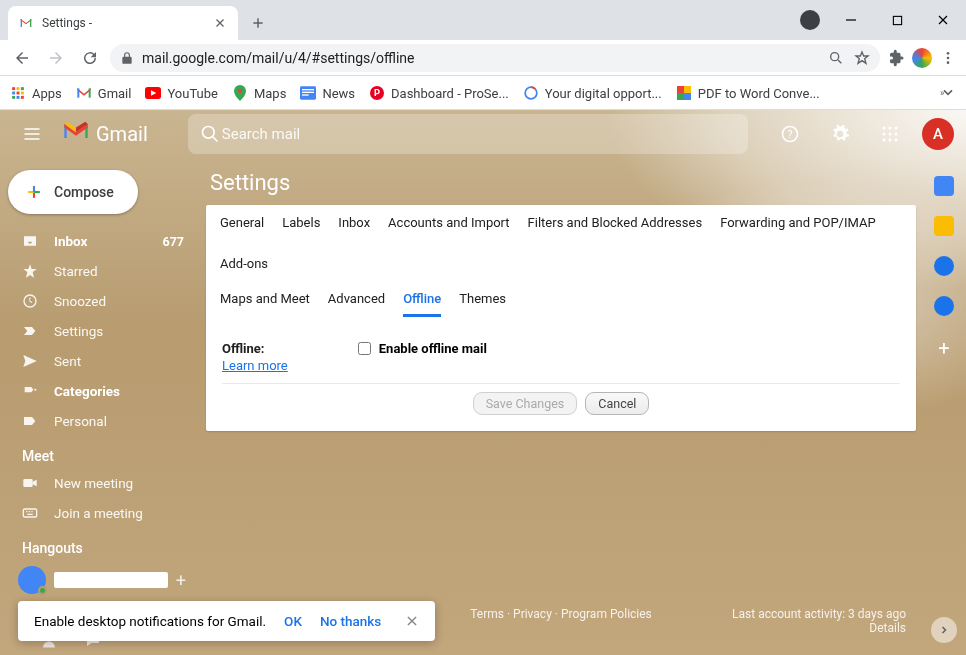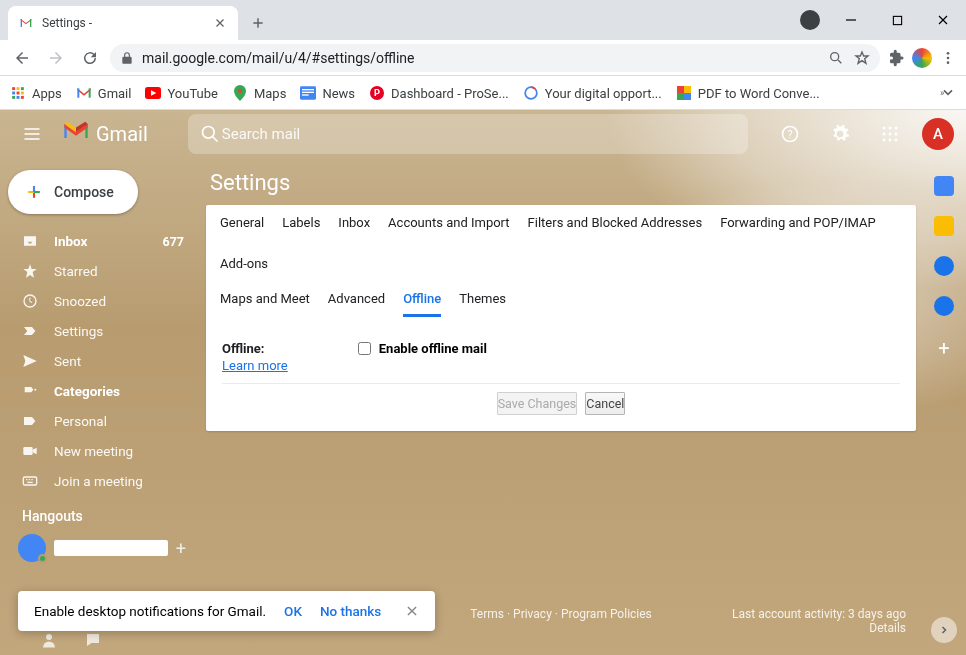--- a/index.html
+++ b/index.html
@@ -74,42 +74,42 @@
   .stab { padding-bottom: 8px; cursor:pointer; }
   .stab.active { color:#1a73e8; border-bottom: 3px solid #1a73e8; font-weight:500; }
   .settings-body { padding: 10px 16px 14px 16px; }
   .settings-row { display:flex; gap: 70px; border-bottom: 1px solid #e8eaed; padding: 6px 0 10px 0; }
   .row-left { font-size: 13px; }
   .row-left b { color:#202124; }
   .learn-more { color: #1a73e8; font-size: 13px; display:block; margin-top:2px; }
   .row-right { font-size: 13px; display:flex; align-items:flex-start; gap:8px; }
   .row-right input[type=checkbox] { margin-top:1px; }
   .btn-row { display:flex; justify-content:center; gap:8px; padding: 8px 0 2px 0; }
-  .gbtn { font-size:12.5px; padding: 3px 0; border: 1px solid #b5b5b5; background: linear-gradient(#f8f8f8,#ececec); border-radius:1px; color:#444; }
+  .gbtn { font-size:12.5px; padding: 3px 12px; border: 1px solid #b5b5b5; background: linear-gradient(#f8f8f8,#ececec); border-radius:9px; color:#444; }
   .gbtn:disabled { color:#aaa; background:#f3f3f3; border-color:#d0d0d0; }
 
   .footer { margin-top: auto; padding: 10px 10px 20px 10px; color: rgba(255,255,255,0.85); font-size: 12px; }
   .storage-bar { width: 180px; height: 3px; background: rgba(255,255,255,0.3); border-radius: 2px; margin-bottom: 6px; position: relative; }
   .storage-bar-fill { position:absolute; left:0; top:0; bottom:0; width: 2px; background: #fff; }
   .storage-line { display:flex; align-items:center; gap:6px; }
   .footer-row { display:flex; align-items: flex-start; }
   .footer-center { flex:1; text-align:center; }
   .footer-right { text-align: right; }
   .footer a { color: rgba(255,255,255,0.85); text-decoration:none; }
 
   .sidepanel { position:absolute; right:0; top:48px; bottom:0; width: 44px; display:flex; flex-direction:column; align-items:center; gap: 20px; padding-top: 18px; z-index:2; }
   .sp-icon { width:20px; height:20px; border-radius:4px; }
   .sp-cal { background:#4285f4; }
   .sp-keep { background:#fbbc04; }
   .sp-tasks { background:#1a73e8; border-radius:50%; }
   .sp-contacts { background:#1a73e8; border-radius:50%; }
   .sp-plus { color:#fff; font-size:20px; }
   .sp-expand { margin-top:auto; margin-bottom: 12px; color:#5f6368; background: rgba(255,255,255,0.5); width:26px; height:26px; border-radius:50%; display:flex; align-items:center; justify-content:center; }
 
-  .toast { position:absolute; left: 18px; bottom: 24px; background:#fff; border-radius:4px; box-shadow: 0 2px 10px rgba(0,0,0,0.25); display:flex; align-items:center; padding: 12px 10px 12px 16px; gap: 18px; font-size: 13.5px; z-index:5; }
+  .toast { position:absolute; left: 18px; bottom: 14px; background:#fff; border-radius:4px; box-shadow: 0 2px 10px rgba(0,0,0,0.25); display:flex; align-items:center; padding: 12px 10px 12px 16px; gap: 18px; font-size: 13.5px; z-index:5; }
   .toast-action { color:#1a73e8; font-weight:500; cursor:pointer; }
   .toast-close { color:#777; padding: 0 6px; cursor:pointer; }
 
   .bottom-icons { position:absolute; left: 40px; bottom: 0; display:flex; gap: 26px; padding: 6px 0; color: rgba(255,255,255,0.75); z-index:2; }
 
   svg { display:block; }
 </style>
 </head>
 <body>
 
@@ -429,20 +429,21 @@
           </div>
           <div class="nav-item">
             <span class="ni-icon">
               <svg width="16" height="16" viewBox="0 0 24 24">
                 <path fill="#fff" d="M3 6h12l5 6-5 6H3z"></path>
               </svg>
             </span>
             <span>Personal</span>
           </div>
         </div>
+      <div class="section-hdr">Meet</div>
       <div id="meet-items">
           <div class="nav-item">
             <span class="ni-icon">
               <svg width="16" height="16" viewBox="0 0 24 24">
                 <rect x="2" y="6" width="14" height="12" rx="2" fill="#fff"></rect>
                 <path fill="#fff" d="M16 10l6-3v10l-6-3z"></path>
               </svg>
             </span>
             <span>New meeting</span>
           </div>

